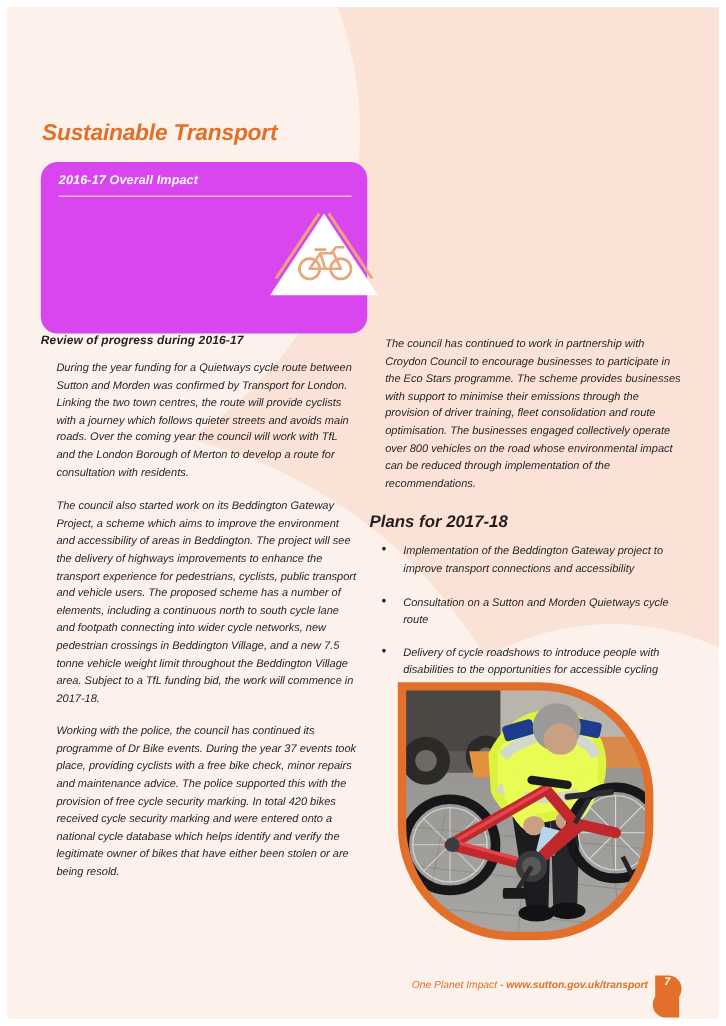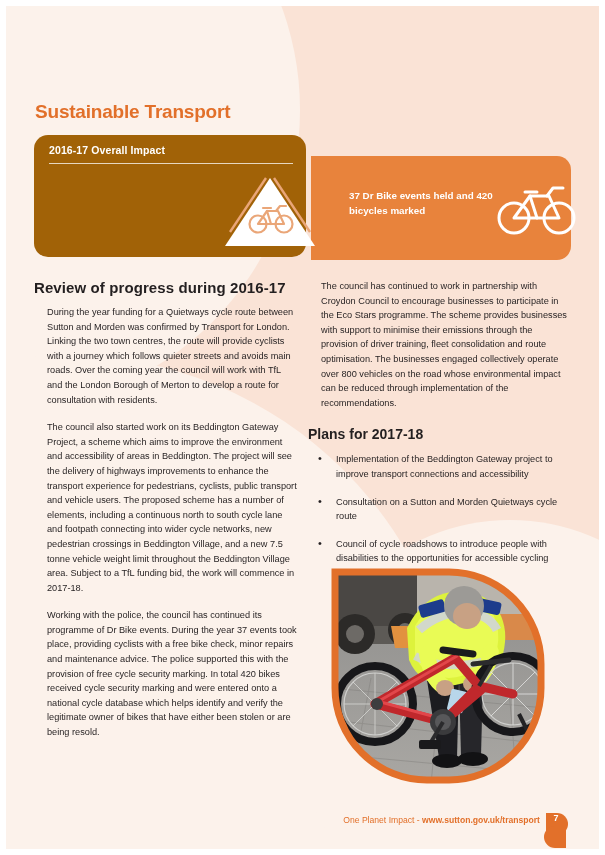--- a/index.html
+++ b/index.html
@@ -62,20 +62,21 @@
     z-index: 60;
   }
 
   
   #content {
     position: absolute;
     left: 0; top: 0;
     width: 605px;
     height: 855px;
     z-index: 10;
+    font-style: italic;
   }
 
   
   #page-title {
     position: absolute;
     left: 35px;
     top: 101px;
     font-size: 19px;
     font-weight: bold;
     color: #e2702a;
@@ -88,22 +89,22 @@
     left: 34px;
     top: 135px;
     width: 537px;
     height: 125px;
   }
   #impact-card-left {
     position: absolute;
     left: 0;
     top: 0;
     width: 272px;
-    height: 122px;
-    background: #a16207;
+    height: 143px;
+    background: #d946ef;
     border-radius: 14px;
   }
   #impact-card-right {
     position: absolute;
     left: 277px;
     top: 21px;
     width: 260px;
     height: 104px;
     background: #e8833c;
     border-radius: 0 14px 14px 0;
@@ -162,21 +163,21 @@
 
   
   .column {
     position: absolute;
     width: 263px;
   }
   #col-left { left: 34px; top: 279px; }
   #col-right { left: 308px; top: 279px; }
 
   .sub-head {
-    font-size: 15px;
+    font-size: 10px;
     font-weight: bold;
     color: #231f20;
     margin: 0 0 9px 0;
     letter-spacing: 0.1px;
   }
   .para {
     font-size: 9.2px;
     color: #231f20;
     line-height: 14.6px;
     margin: 0 0 13px 13px;
@@ -267,33 +268,20 @@
   <div class="deco" id="deco-top-left"></div>
   <div class="deco" id="deco-bottom-left"></div>
   <div class="deco" id="deco-mid-right"></div>
 
   <div id="content">
 
     <div id="page-title">Sustainable Transport</div>
 
     <div id="impact-banner">
 
-      <div id="impact-card-right">
-        <div id="impact-right-text">37 Dr Bike events held and 420 bicycles marked</div>
-        <svg id="bicycle-icon" viewBox="0 0 80 60">
-          <g fill="none" stroke="#ffffff" stroke-width="3" stroke-linecap="round" stroke-linejoin="round">
-            <circle cx="17" cy="40" r="15"></circle>
-            <circle cx="62" cy="40" r="15"></circle>
-            <path d="M17 40 L33 18 L52 18 L62 40 L40 40 Z"></path>
-            <path d="M33 18 L40 40"></path>
-            <path d="M50 18 L56 10 L66 10"></path>
-            <path d="M28 14 L40 14"></path>
-          </g>
-        </svg>
-      </div>
 
       <div id="impact-card-left">
         <div id="impact-heading">2016-17 Overall Impact</div>
         <div id="impact-rule"></div>
         <svg id="cycle-lane-icon" viewBox="0 0 96 72">
           <path d="M48 2 L93 70 L3 70 Z" fill="#ffffff"></path>
           <path d="M44 2 L8 56" stroke="#eaa678" stroke-width="2.4" fill="none"></path>
           <path d="M52 2 L88 56" stroke="#eaa678" stroke-width="2.4" fill="none"></path>
           <g fill="none" stroke="#eaa678" stroke-width="2.2" stroke-linecap="round" stroke-linejoin="round">
             <circle cx="36" cy="48" r="8.5"></circle>
@@ -314,21 +302,21 @@
       <p class="para">The council also started work on its Beddington Gateway Project, a scheme which aims to improve the environment and accessibility of areas in Beddington. The project will see the delivery of highways improvements to enhance the transport experience for pedestrians, cyclists, public transport and vehicle users. The proposed scheme has a number of elements, including a continuous north to south cycle lane and footpath connecting into wider cycle networks, new pedestrian crossings in Beddington Village, and a new 7.5 tonne vehicle weight limit throughout the Beddington Village area. Subject to a TfL funding bid, the work will commence in 2017-18.</p>
       <p class="para">Working with the police, the council has continued its programme of Dr Bike events. During the year 37 events took place, providing cyclists with a free bike check, minor repairs and maintenance advice. The police supported this with the provision of free cycle security marking. In total 420 bikes received cycle security marking and were entered onto a national cycle database which helps identify and verify the legitimate owner of bikes that have either been stolen or are being resold.</p>
     </div>
 
     <div class="column" id="col-right">
       <p class="para">The council has continued to work in partnership with Croydon Council to encourage businesses to participate in the Eco Stars programme. The scheme provides businesses with support to minimise their emissions through the provision of driver training, fleet consolidation and route optimisation. The businesses engaged collectively operate over 800 vehicles on the road whose environmental impact can be reduced through implementation of the recommendations.</p>
       <div id="plans-head">Plans for 2017-18</div>
       <ul class="plans">
         <li>Implementation of the Beddington Gateway project to improve transport connections and accessibility</li>
         <li>Consultation on a Sutton and Morden Quietways cycle route</li>
-        <li>Council of cycle roadshows to introduce people with disabilities to the opportunities for accessible cycling</li>
+        <li>Delivery of cycle roadshows to introduce people with disabilities to the opportunities for accessible cycling</li>
       </ul>
     </div>
 
     <svg id="photo-frame" viewBox="0 0 214 216">
       <defs>
         <clipPath id="leafClip">
           <path d="M4 4 L118 4 A92 92 0 0 1 210 96 L210 120 A92 92 0 0 1 118 212 L96 212 A92 92 0 0 1 4 120 Z"></path>
         </clipPath>
         <linearGradient id="groundGrad" x1="0" y1="0" x2="0" y2="1">
           <stop offset="0%" stop-color="#8e8d8b"></stop>

